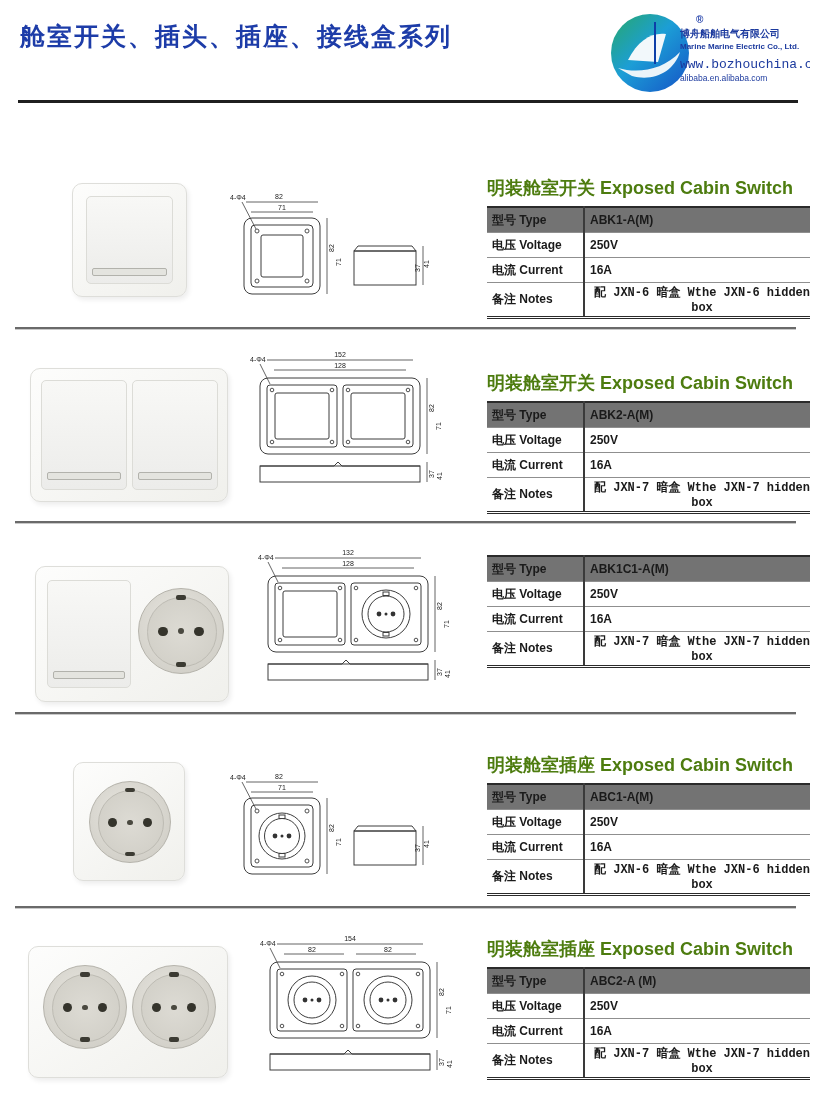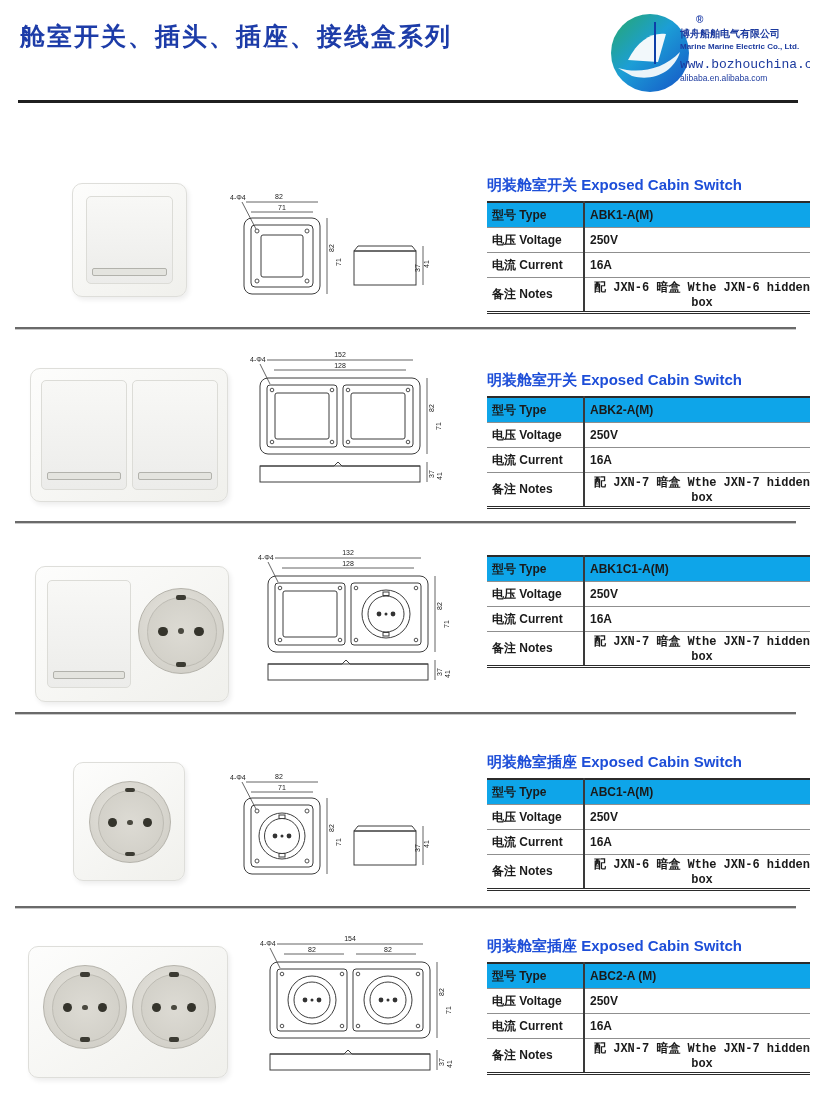--- a/index.html
+++ b/index.html
@@ -32,29 +32,29 @@
           background:radial-gradient(circle at 45% 40%,#e8e6e0,#cbc9c1);}
   .socket-inner{position:absolute;left:10%;top:10%;width:80%;height:80%;border-radius:50%;
                 border:1px solid #bdbbb3;background:radial-gradient(circle,#dddbd4,#cfcdc5);}
   .hole{position:absolute;width:11%;height:11%;border-radius:50%;background:#35342c;top:45%;}
   .hole-l{left:23%;} .hole-r{right:23%;}
   .hole-c{position:absolute;width:7%;height:7%;border-radius:50%;background:#4a4940;left:46.5%;top:47%;}
   .clip{position:absolute;left:44%;width:12%;height:6%;background:#3c3b33;border-radius:2px;}
   .clip-t{top:7%;} .clip-b{bottom:7%;}
   
   .spec{position:absolute;width:332px;}
-  .spec-title{font-size:15px;font-weight:bold;color:#1d4ed8;margin:0 0 6px 0;white-space:nowrap;}
+  .spec-title{font-size:18px;font-weight:bold;color:#4d7c0f;margin:0 0 6px 0;white-space:nowrap;}
   table.spec-table{border-collapse:collapse;width:332px;
                    border-top:2px solid #2b2b2b;border-bottom:3px double #2b2b2b;}
   table.spec-table td{border-bottom:1px solid #8f8f8f;font-size:12px;font-weight:600;
                       height:22px;padding:1px 5px;}
   td.lbl{width:86px;border-right:2px solid #3a3a3a;text-align:left;}
   td.val{text-align:left;}
   td.val-notes{text-align:center;font-size:11px;font-family:Liberation Mono, monospace;}
-  tr.alt{background:#0ea5e9;}
+  tr.alt{background:#737373;}
   
   .drawing{position:absolute;}
   .drawing svg{display:block;}
   .dline{stroke:#3d3d3d;stroke-width:0.8;fill:none;}
   .oline{stroke:#3d3d3d;stroke-width:1;fill:none;}
   .dtext{font-size:7px;fill:#222;font-family:"Liberation Sans",sans-serif;}
   .screw{fill:none;stroke:#3d3d3d;stroke-width:0.9;}
   .dot{fill:#333;}
 </style>
 </head>

